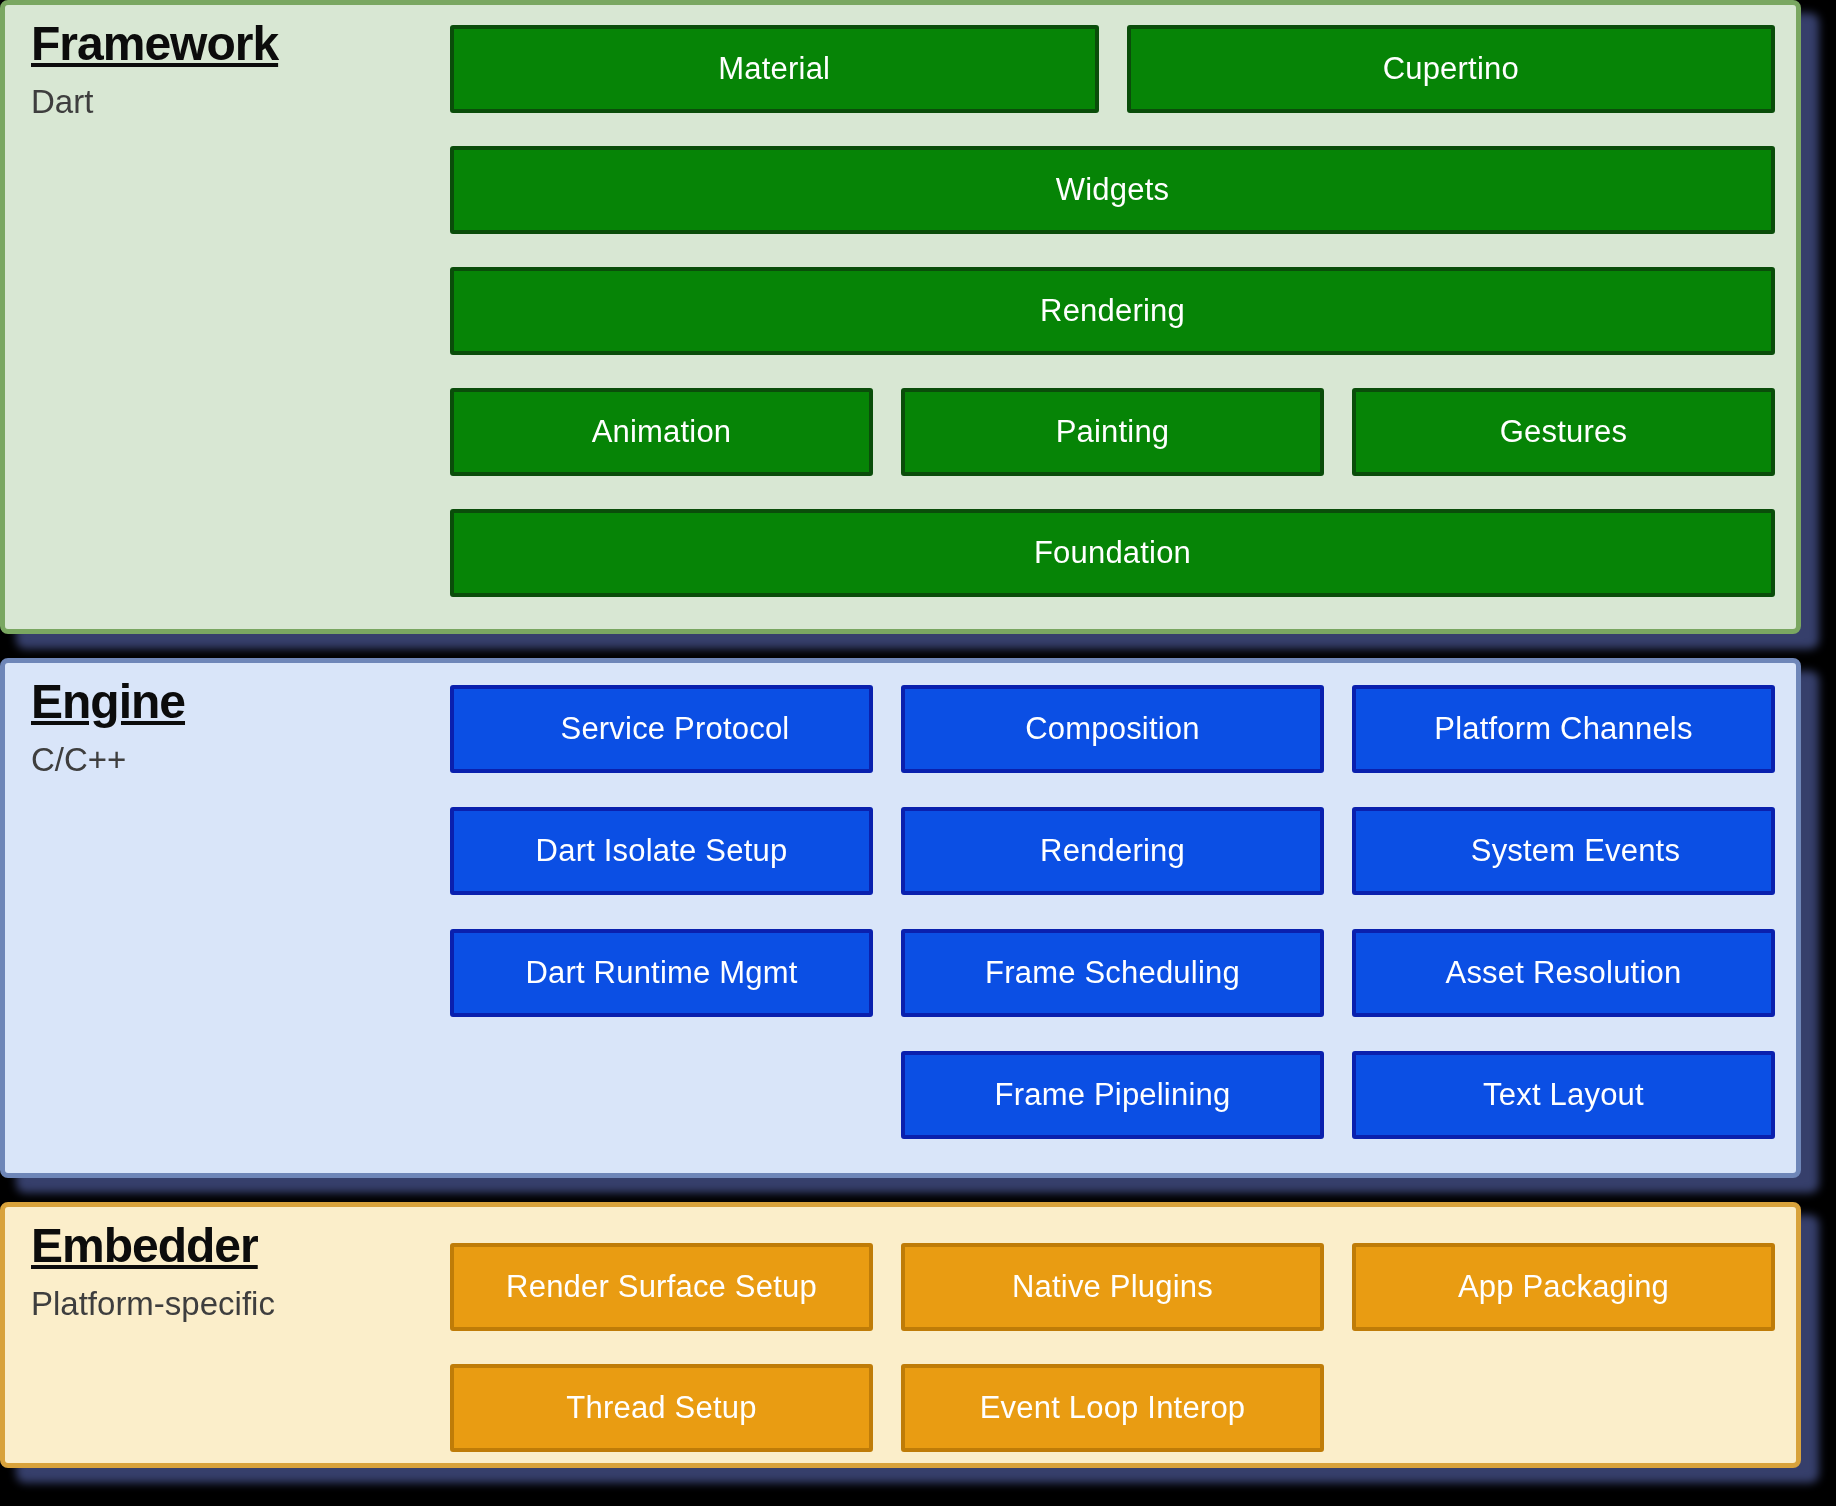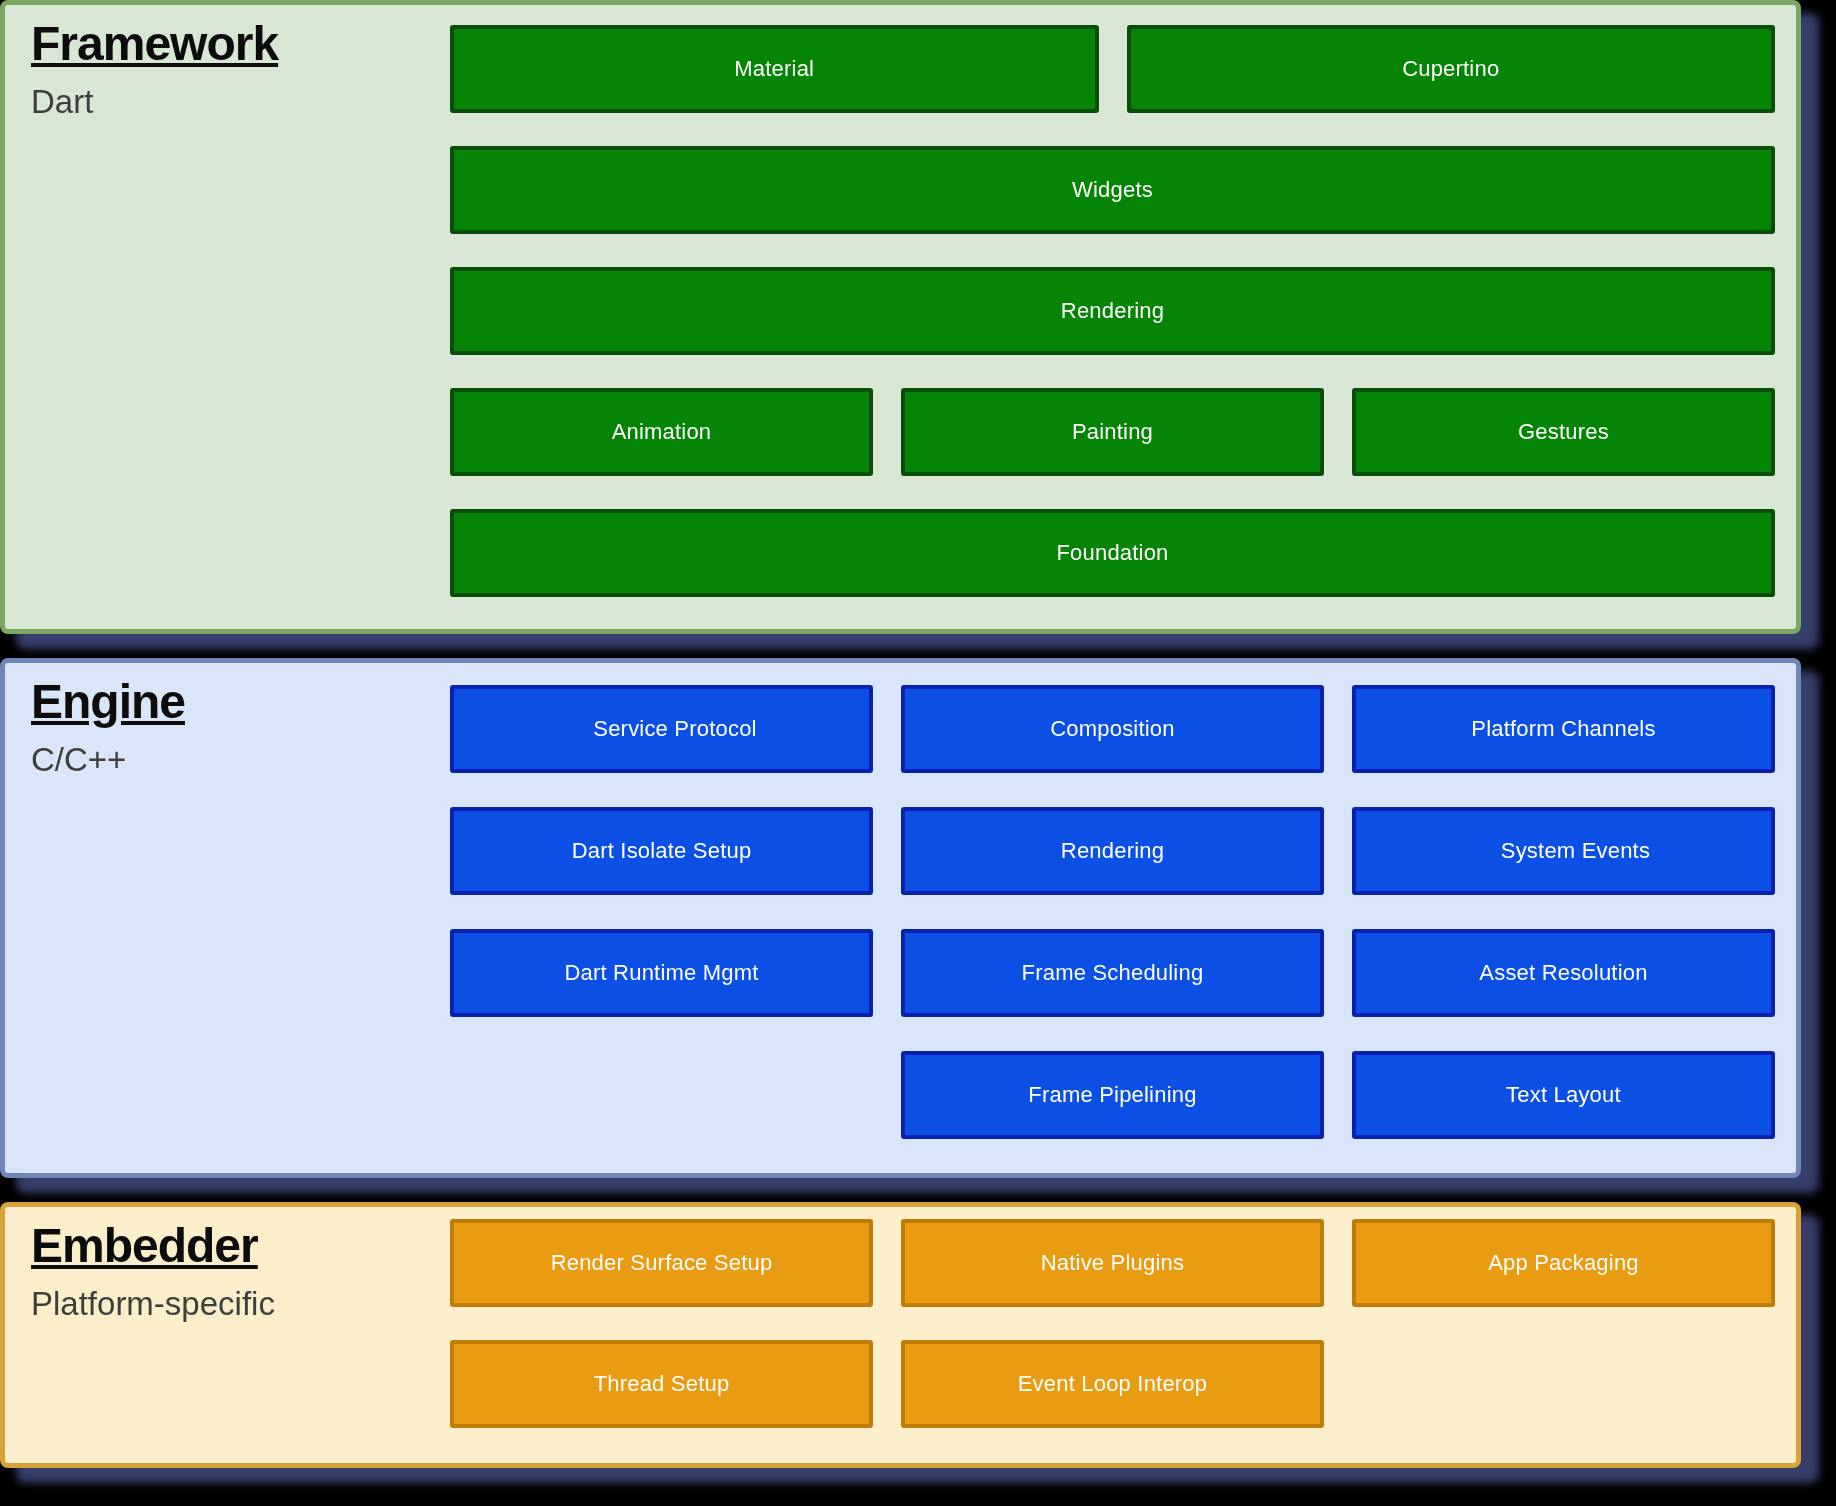--- a/index.html
+++ b/index.html
@@ -55,35 +55,35 @@
 
   .panel-boxes {
     flex: 1 1 auto;
     display: flex;
     flex-direction: column;
     gap: 33px;
     padding: 20px 21px 0 0;
     box-sizing: border-box;
   }
   .engine   .panel-boxes { padding-top: 22px; gap: 34px; }
-  .embedder .panel-boxes { padding-top: 12px; gap: 33px; }
+  .embedder .panel-boxes { padding-top: 36px; gap: 33px; }
 
   .box-row {
     display: flex;
     gap: 28px;
     flex: 0 0 auto;
   }
   .box {
     height: 88px;
     box-sizing: border-box;
     border: 4px solid var(--box-border);
     background: var(--box-bg);
     border-radius: 3px;
     color: #ffffff;
-    font-size: 22px;
+    font-size: 31px;
     display: flex;
     align-items: center;
     justify-content: center;
     white-space: nowrap;
     letter-spacing: 0.2px;
   }
   .box.full  { flex: 1 1 auto; }
   .box.half  { flex: 0 0 calc((100% - 28px) / 2); }
   .box.third { flex: 0 0 calc((100% - 56px) / 3); }
   .box.empty {

